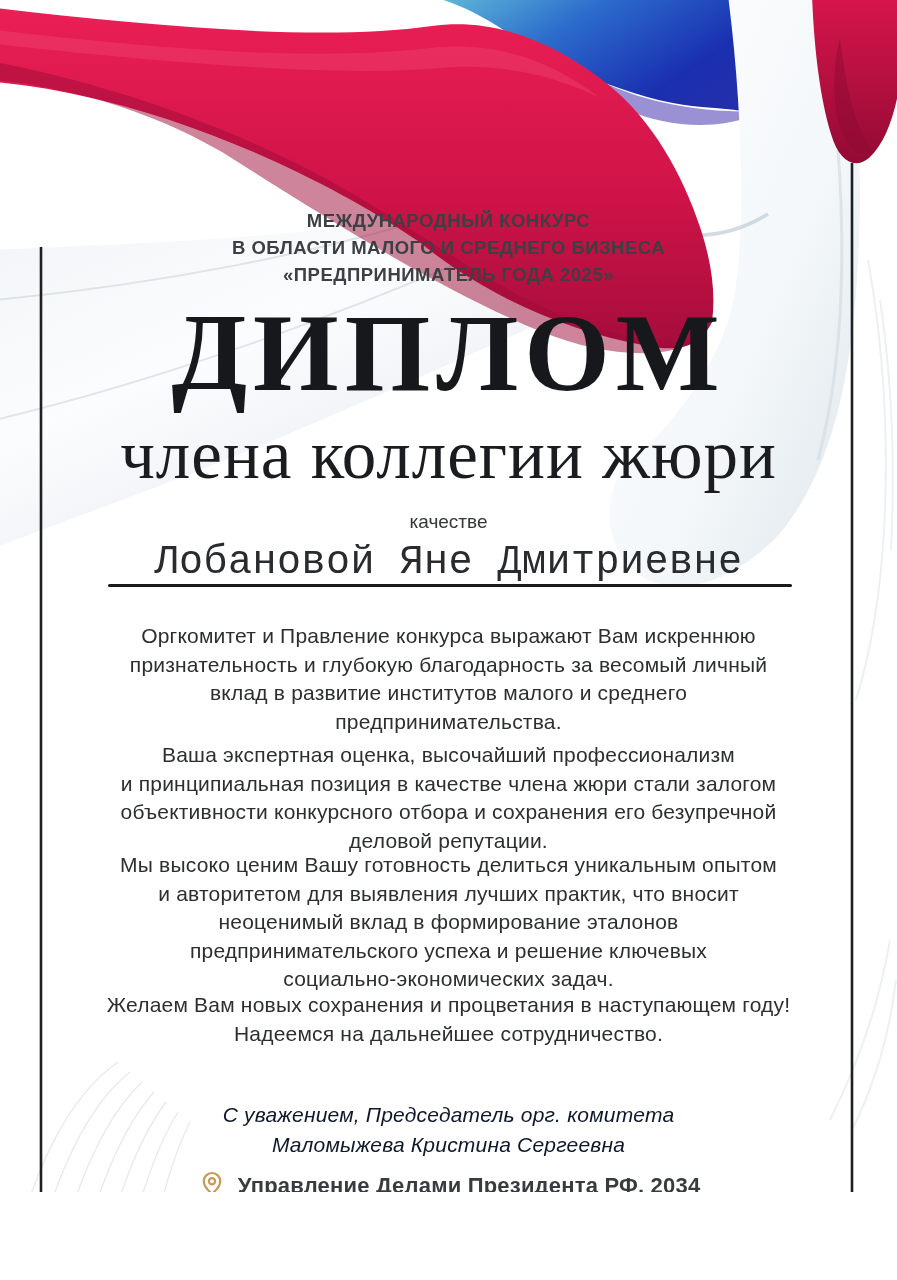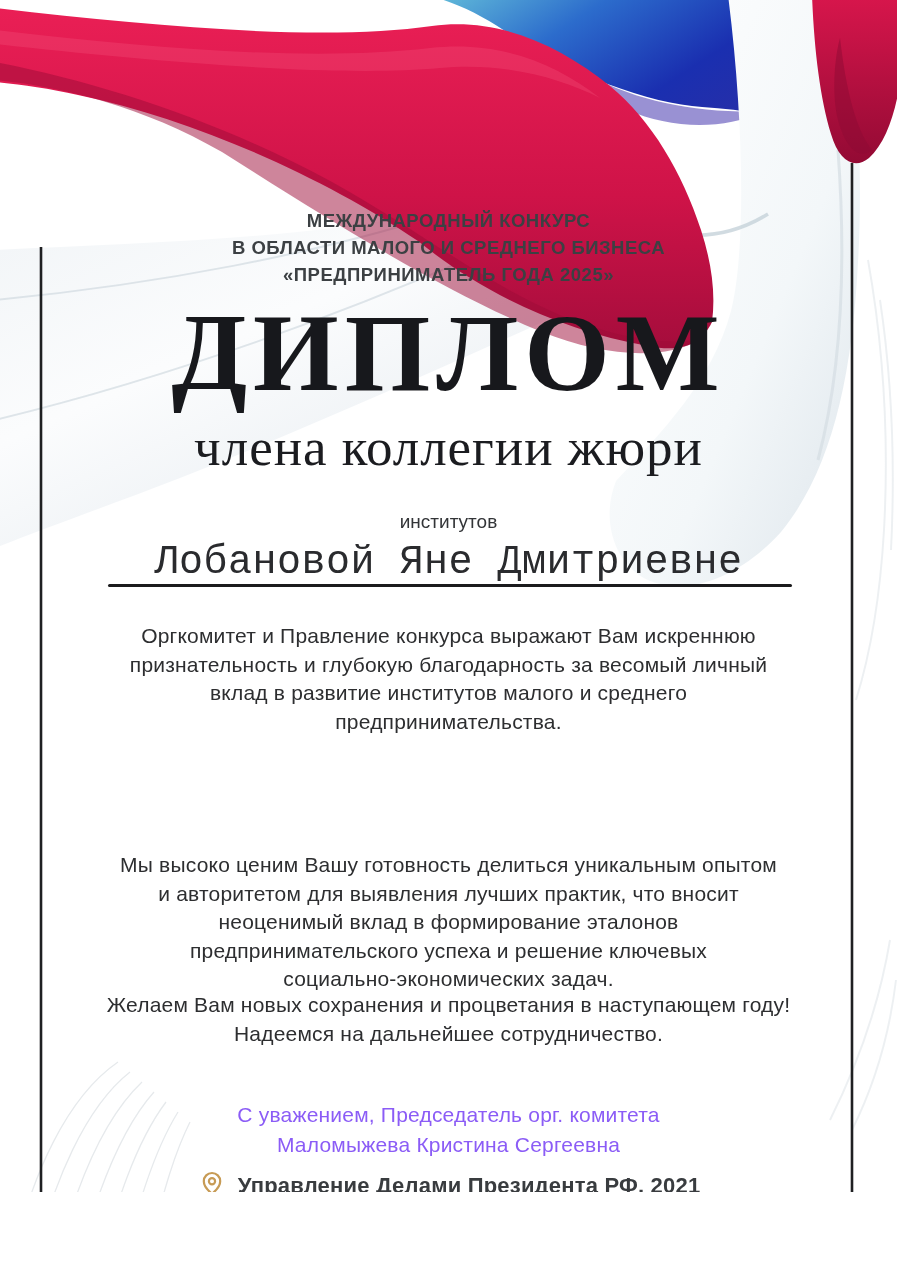--- a/index.html
+++ b/index.html
@@ -12,37 +12,37 @@
   .center{position:absolute;left:0;width:897px;text-align:center;}
   .competition{
     top:207px;font-size:18.5px;font-weight:bold;color:#3c4043;
     letter-spacing:.5px;line-height:27px;white-space:pre-line;
   }
   .title{
     top:296px;font-family:"Liberation Serif",serif;font-size:110px;
     font-weight:700;color:#17181c;letter-spacing:6px;line-height:1.05;
   }
   .subtitle{
-    top:418px;font-family:"Liberation Serif",serif;font-size:53px;
+    top:418px;font-family:"Liberation Serif",serif;font-size:69px;
     font-weight:400;color:#1b1c20;letter-spacing:1px;line-height:1.1;
   }
   .presented{top:511px;font-size:19px;color:#333538;}
   .recipient{top:540px;font-size:40px;color:#2a2b2e;letter-spacing:.5px;font-family:Liberation Mono, monospace;}
   .name-underline{
     position:absolute;top:584px;left:108px;width:684px;height:3px;
     background:#1b1b1d;border-radius:2px;
   }
   .para{
     font-size:21px;line-height:28.5px;color:#2d2e30;
     white-space:pre-line;letter-spacing:.2px;
   }
   .p1{top:622px;} .p2{top:741px;} .p3{top:851px;} .p4{top:991px;}
   .signoff{
-    top:1100px;font-size:21px;line-height:30px;color:#8b5cf6;
-    white-space:pre-line;letter-spacing:.2px;
+    top:1100px;font-size:21px;line-height:30px;color:#0f172a;
+    white-space:pre-line;letter-spacing:.2px;font-style:italic;
   }
   .footer{
     position:absolute;top:1170px;left:0;width:897px;
     display:flex;align-items:center;justify-content:center;gap:11px;
   }
   .footer-text{font-size:22px;font-weight:bold;color:#393c3f;letter-spacing:.2px;}
   .pin-icon{width:30px;height:32px;flex:0 0 auto;}
 </style>
 </head>
 <body>
@@ -137,46 +137,50 @@
   <div class="textlayer">
 
     <div class="center competition">МЕЖДУНАРОДНЫЙ КОНКУРС
 В ОБЛАСТИ МАЛОГО И СРЕДНЕГО БИЗНЕСА
 «ПРЕДПРИНИМАТЕЛЬ ГОДА 2025»</div>
 
     <div class="center title">ДИПЛОМ</div>
 
     <div class="center subtitle">члена коллегии жюри</div>
 
-    <div class="center presented">институтов</div>
+    <div class="center presented">качестве</div>
 
     <div class="center recipient">Лобановой Яне Дмитриевне</div>
 
     <div class="name-underline"></div>
 
     <div class="center para p1">Оргкомитет и Правление конкурса выражают Вам искреннюю
 признательность и глубокую благодарность за весомый личный
 вклад в развитие институтов малого и среднего
 предпринимательства.</div>
+    <div class="center para p2">Ваша экспертная оценка, высочайший профессионализм
+и принципиальная позиция в качестве члена жюри стали залогом
+объективности конкурсного отбора и сохранения его безупречной
+деловой репутации.</div>
     <div class="center para p3">Мы высоко ценим Вашу готовность делиться уникальным опытом
 и авторитетом для выявления лучших практик, что вносит
 неоценимый вклад в формирование эталонов
 предпринимательского успеха и решение ключевых
 социально-экономических задач.</div>
     <div class="center para p4">Желаем Вам новых сохранения и процветания в наступающем году!
 Надеемся на дальнейшее сотрудничество.</div>
 
     <div class="center signoff">С уважением, Председатель орг. комитета
 Маломыжева Кристина Сергеевна</div>
 
     <div class="footer">
       <svg class="pin-icon" viewBox="0 0 30 32" xmlns="http://www.w3.org/2000/svg" aria-hidden="true">
         <g stroke="#c79b55" stroke-width="2.2" fill="none" stroke-linecap="round" stroke-linejoin="round">
           <path d="M15 3 a8.2 8.2 0 0 1 8.2 8.2 c0 5.6 -5.5 10.4 -8.2 12.6 c-2.7 -2.2 -8.2 -7 -8.2 -12.6 A8.2 8.2 0 0 1 15 3 Z"></path>
           <circle cx="15" cy="11.2" r="3.1"></circle>
           <path d="M8.5 24.5 c-1.9 .9 -3 2 -3 3.1 c0 2 4.3 3.4 9.5 3.4 s9.5 -1.4 9.5 -3.4 c0 -1.1 -1.1 -2.2 -3 -3.1"></path>
         </g>
       </svg>
-      <span class="footer-text">Управление Делами Президента РФ, 2021</span>
+      <span class="footer-text">Управление Делами Президента РФ, 2034</span>
     </div>
 
   </div>
 </div>
 
 </body></html>

